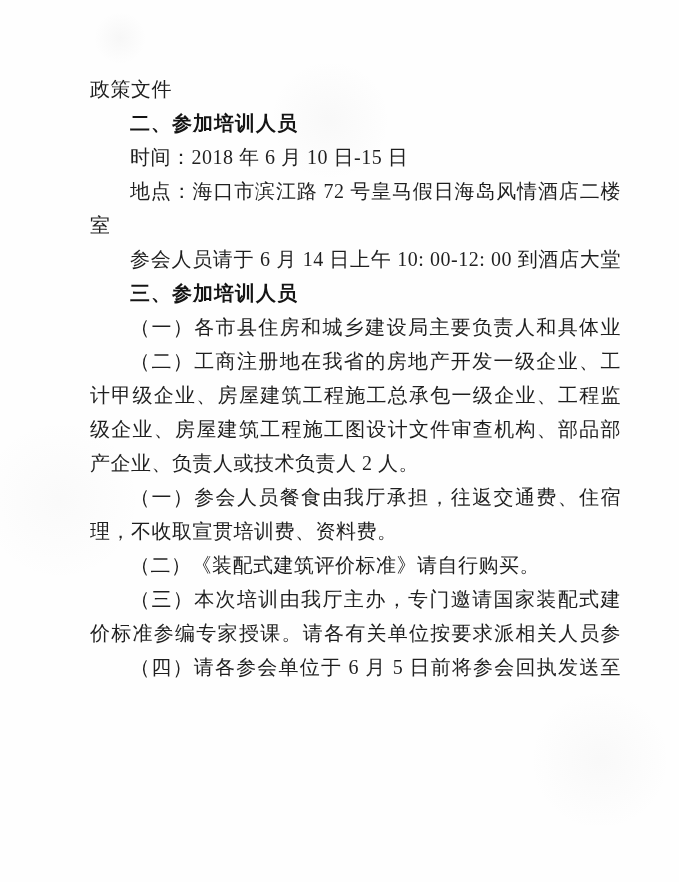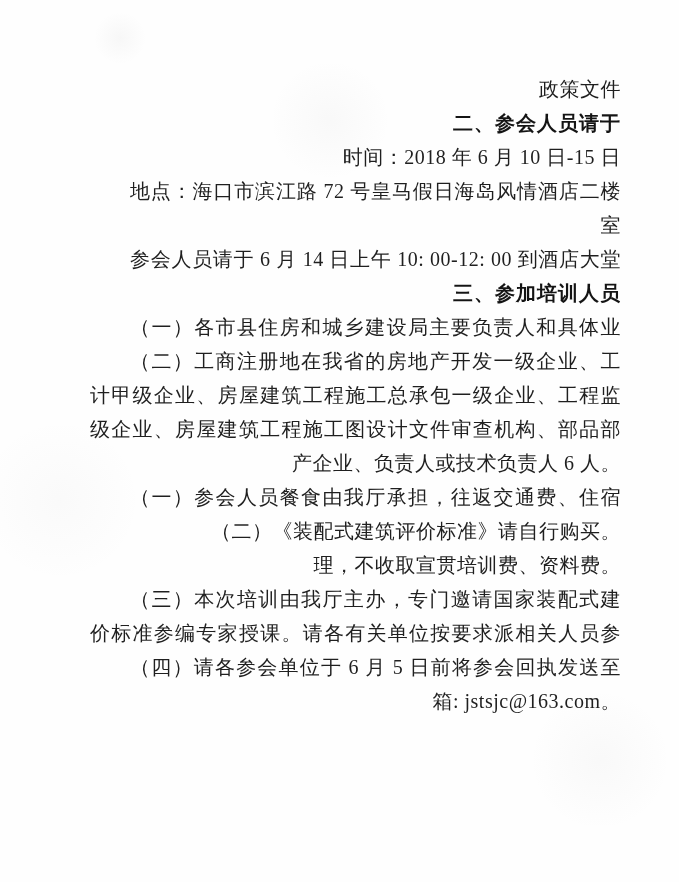--- a/index.html
+++ b/index.html
@@ -27,21 +27,20 @@
     width: 531px;
   }
   .line {
     font-family: "Liberation Serif", "DejaVu Serif", serif;
     font-size: 20px;
     line-height: 34px;
     height: 34px;
     color: #1f1f1f;
     letter-spacing: 0.5px;
     white-space: nowrap;
-    text-align: right;
   }
   .line.indent {
     padding-left: 40px;
   }
   .line.bold {
     font-family: "Liberation Sans", "DejaVu Sans", sans-serif;
     font-weight: bold;
     letter-spacing: 1px;
     color: #141414;
   }
@@ -51,32 +50,31 @@
     text-align-last: justify;
     overflow: hidden;
   }
 </style>
 </head>
 <body>
 
 <div class="page">
   <div class="content">
       <div class="line">政策文件</div>
-      <div class="line bold indent">二、参会人员请于</div>
+      <div class="line bold indent">二、参加培训人员</div>
       <div class="line indent">时间：2018 年 6 月 10 日-15 日</div>
       <div class="line indent fill">地点：海口市滨江路 72 号皇马假日海岛风情酒店二楼会议</div>
       <div class="line">室</div>
       <div class="line indent fill">参会人员请于 6 月 14 日上午 10: 00-12: 00 到酒店大堂报到。</div>
       <div class="line bold indent">三、参加培训人员</div>
       <div class="line indent fill">（一）各市县住房和城乡建设局主要负责人和具体业务负</div>
       <div class="line indent fill">（二）工商注册地在我省的房地产开发一级企业、工程设</div>
       <div class="line fill">计甲级企业、房屋建筑工程施工总承包一级企业、工程监理甲</div>
       <div class="line fill">级企业、房屋建筑工程施工图设计文件审查机构、部品部件生</div>
-      <div class="line">产企业、负责人或技术负责人 6 人。</div>
+      <div class="line">产企业、负责人或技术负责人 2 人。</div>
       <div class="line indent fill">（一）参会人员餐食由我厅承担，往返交通费、住宿费自</div>
+      <div class="line">理，不收取宣贯培训费、资料费。</div>
       <div class="line indent">（二）《装配式建筑评价标准》请自行购买。</div>
-      <div class="line">理，不收取宣贯培训费、资料费。</div>
       <div class="line indent fill">（三）本次培训由我厅主办，专门邀请国家装配式建筑评</div>
       <div class="line fill">价标准参编专家授课。请各有关单位按要求派相关人员参加。</div>
       <div class="line indent fill">（四）请各参会单位于 6 月 5 日前将参会回执发送至邮</div>
-      <div class="line">箱: jstsjc@163.com。</div>
     </div>
 </div>
 
 </body></html>

